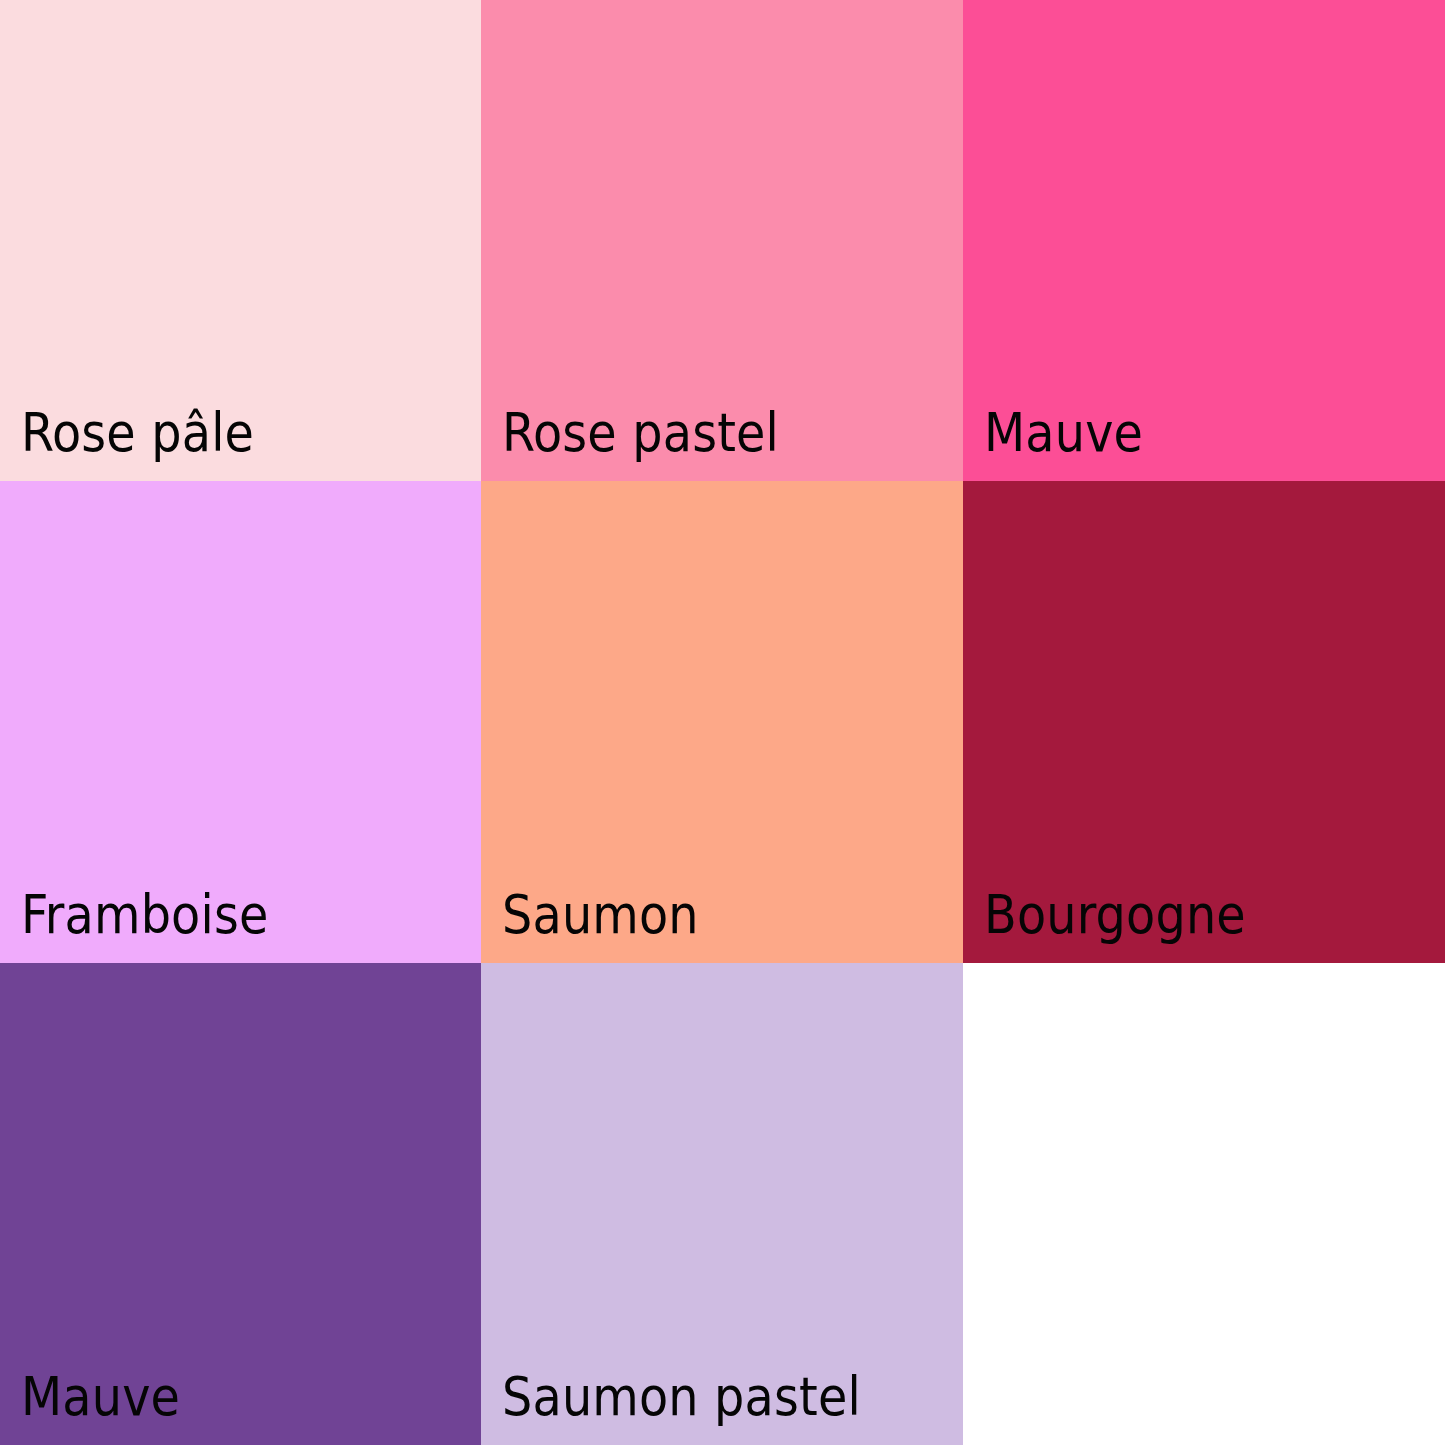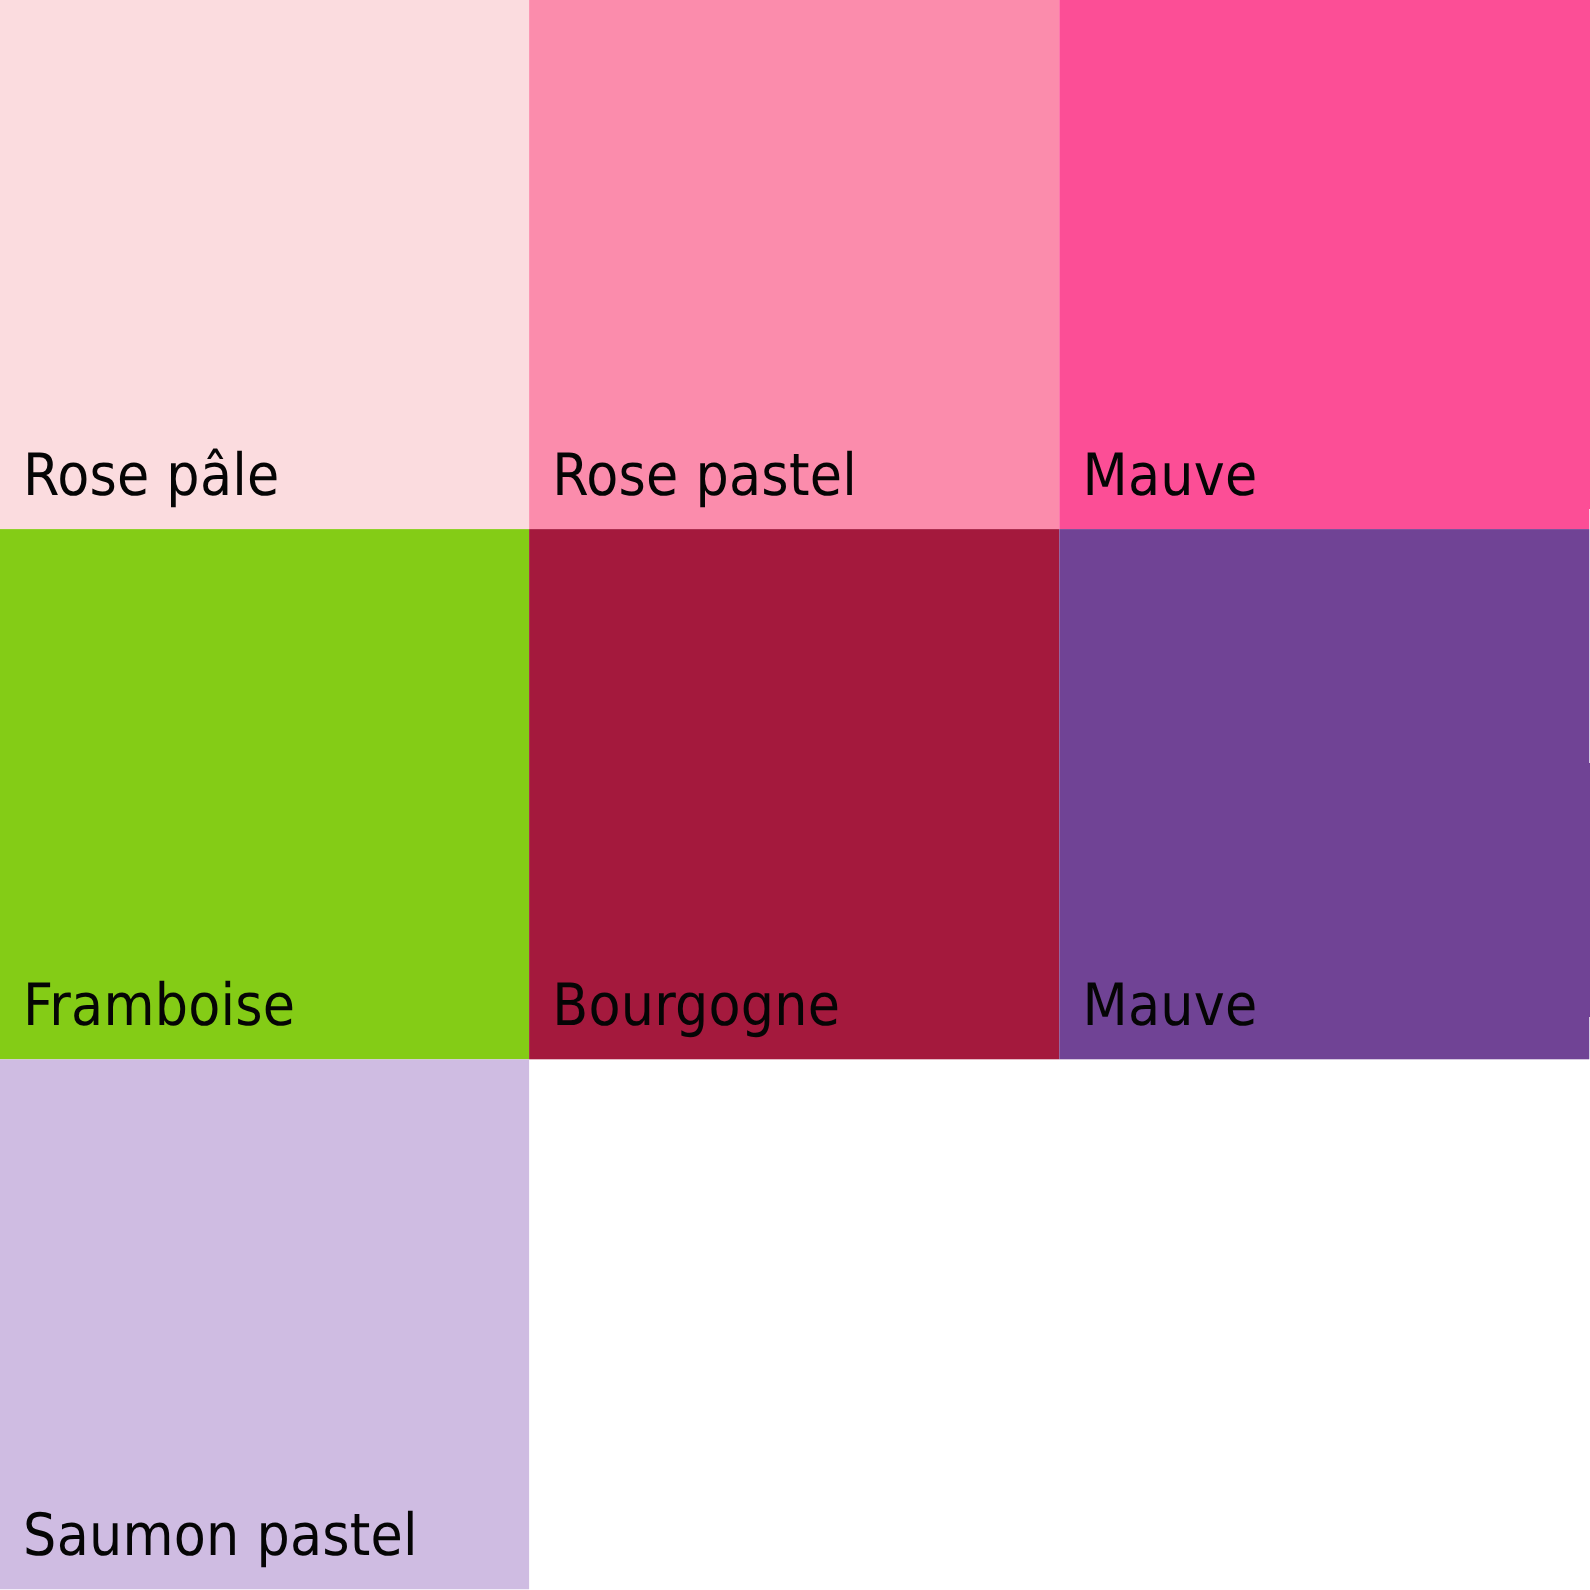--- a/index.html
+++ b/index.html
@@ -50,24 +50,27 @@
 
   <div class="swatch" style="background-color: rgb(251, 140, 172);">
     <span class="swatch-label" style="color: rgb(5, 5, 5);">Rose pastel</span>
   </div>
 
   <div class="swatch" style="background-color: rgb(252, 78, 150);">
     <span class="swatch-label" style="color: rgb(5, 5, 5);">Mauve</span>
   </div>
 
 
-  <div class="swatch" style="background-color: #84cc16; text-align: center;">
+  <div class="swatch" style="background-color: #f0abfc; text-align: center;">
     <span class="swatch-label" style="color: rgb(5, 5, 5);">Framboise</span>
   </div>
 
+  <div class="swatch" style="background-color: rgb(253, 168, 136);">
+    <span class="swatch-label" style="color: rgb(5, 5, 5);">Saumon</span>
+  </div>
 
   <div class="swatch" style="background-color: rgb(164, 25, 61);">
     <span class="swatch-label" style="color: rgb(5, 5, 5);">Bourgogne</span>
   </div>
 
   <div class="swatch" style="background-color: rgb(112, 67, 149);">
     <span class="swatch-label" style="color: rgb(5, 5, 5);">Mauve</span>
   </div>
 
   <div class="swatch" style="background-color: rgb(207, 188, 226);">

